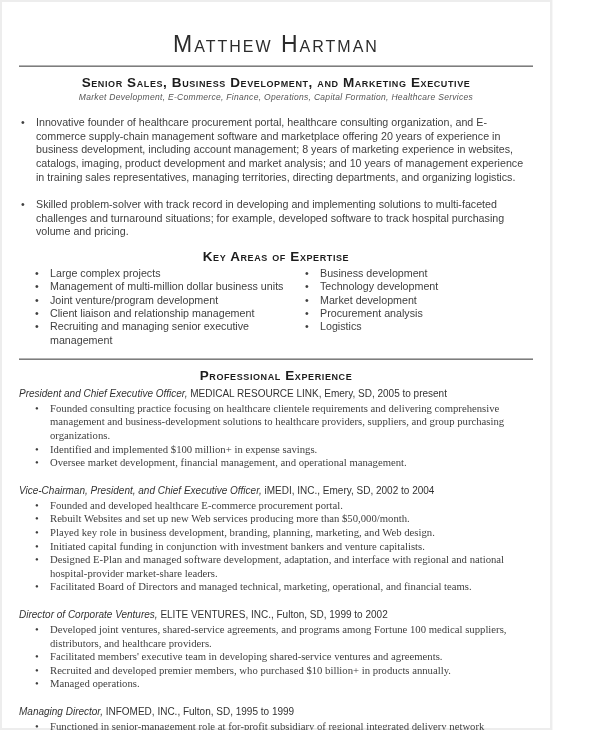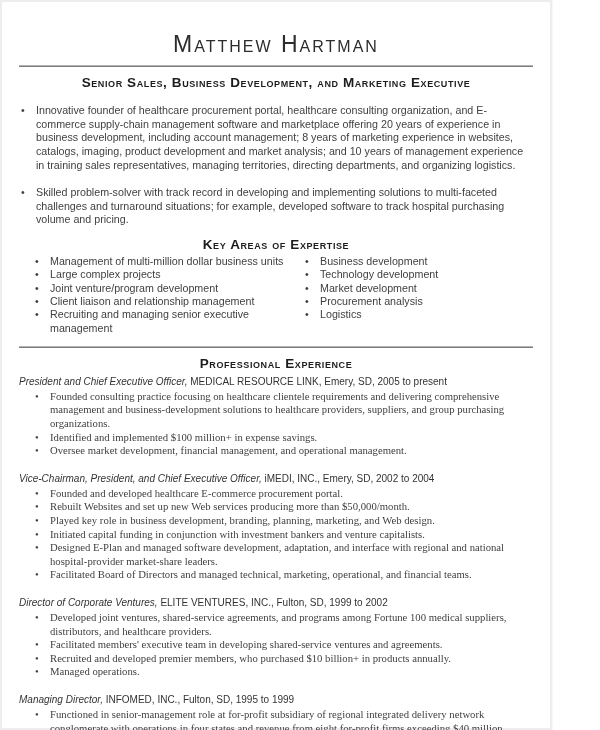--- a/index.html
+++ b/index.html
@@ -116,32 +116,33 @@
 
 <div class="page">
 
   <div>
     <div class="name">Matthew Hartman</div>
     <div class="rule"></div>
   </div>
 
   <div>
     <div class="sec-heading profile-title">Senior Sales, Business Development, and Marketing Executive</div>
+    <div class="subtitle">Market Development, E-Commerce, Finance, Operations, Capital Formation, Healthcare Services</div>
     <ul class="summary-list">
       <li>Innovative founder of healthcare procurement portal, healthcare consulting organization, and E-commerce supply-chain management software and marketplace offering 20 years of experience in business development, including account management; 8 years of marketing experience in websites, catalogs, imaging, product development and market analysis; and 10 years of management experience in training sales representatives, managing territories, directing departments, and organizing logistics.</li>
       <li>Skilled problem-solver with track record in developing and implementing solutions to multi-faceted challenges and turnaround situations; for example, developed software to track hospital purchasing volume and pricing.</li>
     </ul>
   </div>
 
   <div>
     <div class="sec-heading expertise-heading">Key Areas of Expertise</div>
     <div class="exp-cols">
       <ul class="exp-col-left">
+        <li>Large complex projects</li>
         <li>Management of multi-million dollar business units</li>
-        <li>Large complex projects</li>
         <li>Joint venture/program development</li>
         <li>Client liaison and relationship management</li>
         <li>Recruiting and managing senior executive management</li>
       </ul>
       <ul class="exp-col-right">
         <li>Business development</li>
         <li>Technology development</li>
         <li>Market development</li>
         <li>Procurement analysis</li>
         <li>Logistics</li>

